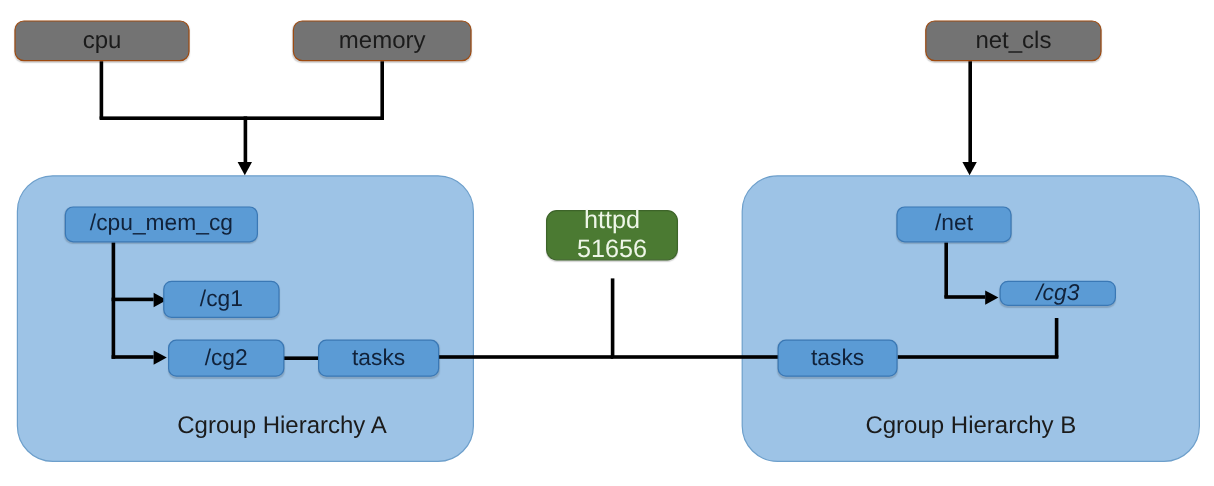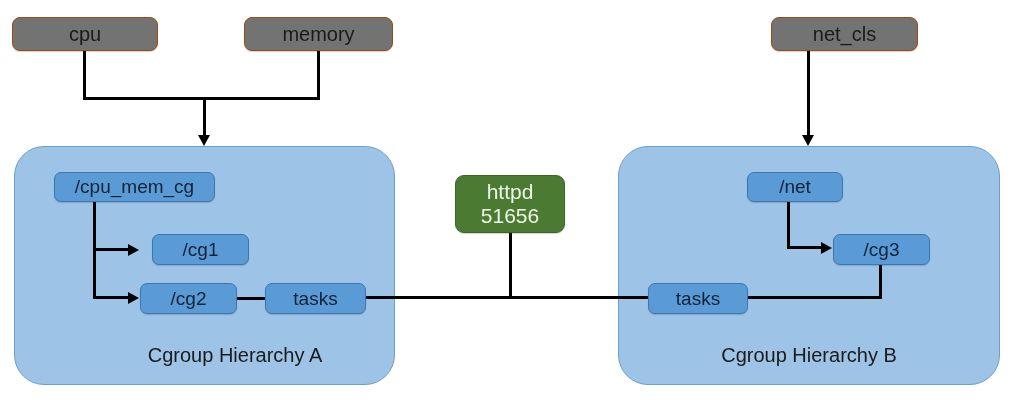--- a/index.html
+++ b/index.html
@@ -113,49 +113,49 @@
   <div class="ln h" style="left:83px;top:97px;width:237px;"></div>
 
   <div class="ln v" style="left:203px;top:97px;height:40px;"></div>
   <div class="arrowhead down" style="left:198px;top:135px;"></div>
 
   <div class="ln v" style="left:807px;top:51px;height:86px;"></div>
   <div class="arrowhead down" style="left:802px;top:135px;"></div>
 
   <div class="node cgbox" style="left:54px;top:172px;width:161px;height:30px;text-align:center;">/cpu_mem_cg</div>
 
-  <div class="node cgbox" style="left:152px;top:234px;width:97px;height:31px;">/cg1</div>
+  <div class="node cgbox" style="left:136px;top:234px;width:97px;height:31px;">/cg1</div>
 
   <div class="node cgbox" style="left:140px;top:283px;width:97px;height:31px;">/cg2</div>
 
   <div class="node cgbox" style="left:265px;top:283px;width:101px;height:31px;">tasks</div>
 
   <div class="ln v" style="left:93px;top:202px;height:97px;"></div>
   <div class="ln h" style="left:93px;top:248px;width:35px;"></div>
   <div class="arrowhead right" style="left:128px;top:244px;"></div>
   <div class="ln h" style="left:93px;top:296px;width:35px;"></div>
   <div class="arrowhead right" style="left:128px;top:292px;"></div>
 
   <div class="ln h" style="left:236px;top:297px;width:30px;"></div>
 
   <div class="node cgbox" style="left:747px;top:172px;width:96px;height:30px;">/net</div>
 
-  <div class="node cgbox" style="left:833px;top:234px;width:97px;height:31px;">/cg3</div>
+  <div class="node cgbox" style="left:833px;top:234px;width:97px;height:21px;font-style:italic;">/cg3</div>
 
   <div class="node cgbox" style="left:648px;top:283px;width:100px;height:31px;">tasks</div>
 
   <div class="ln v" style="left:787px;top:202px;height:46px;"></div>
   <div class="ln h" style="left:787px;top:246px;width:34px;"></div>
   <div class="arrowhead right" style="left:821px;top:242px;"></div>
 
   <div class="ln v" style="left:879px;top:265px;height:33px;"></div>
   <div class="ln h" style="left:748px;top:296px;width:134px;"></div>
 
   <div class="ln h" style="left:365px;top:296px;width:146px;"></div>
   <div class="ln h" style="left:509px;top:296px;width:140px;"></div>
   <div class="ln v" style="left:509px;top:232px;height:66px;"></div>
 
-  <div class="node proc" style="left:455px;top:175px;width:110px;height:58px;">
+  <div class="node proc" style="left:455px;top:175px;width:110px;height:42px;">
     <span>httpd
 51656</span>
   </div>
 
 </div>
 
 </body></html>

